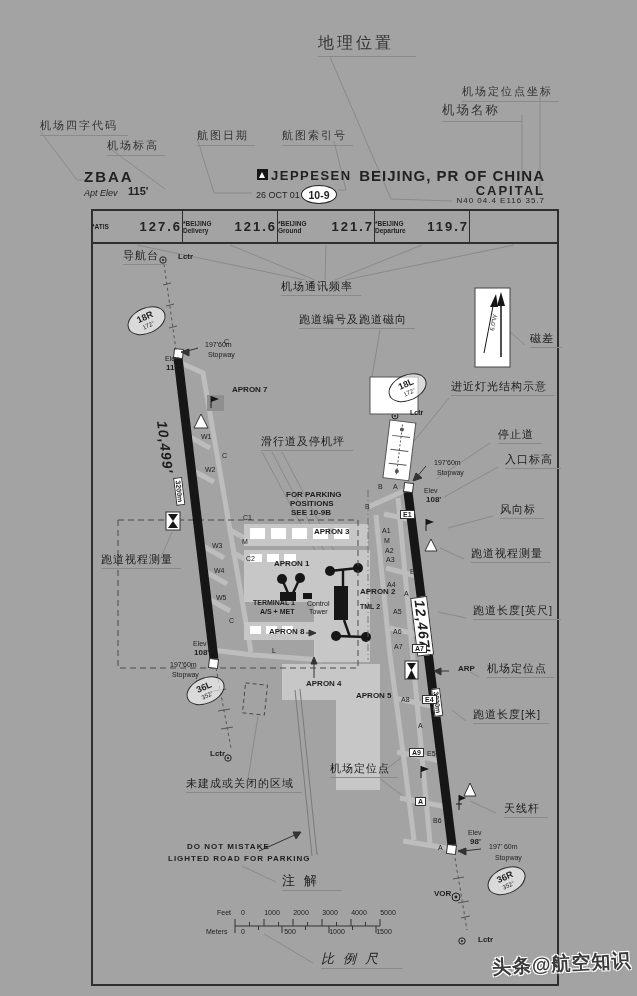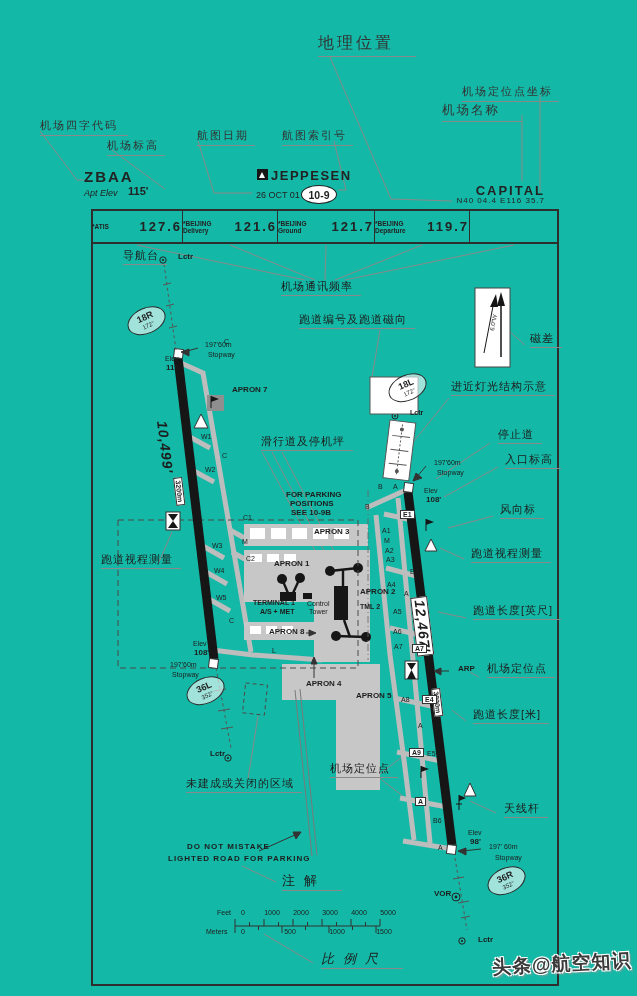--- a/index.html
+++ b/index.html
@@ -1,16 +1,16 @@
 <!DOCTYPE html>
 <html><head>
 <meta charset="utf-8">
 <style>
   html,body{margin:0;padding:0;background:#e9e9e9;}
-  .page{position:relative;width:637px;height:996px;background:#14b8a6;overflow:hidden;
+  .page{position:relative;width:637px;height:996px;background:#a3a3a3;overflow:hidden;
         font-family:"Liberation Sans","DejaVu Sans",sans-serif;color:#222;}
   .page svg{position:absolute;left:0;top:0;}
   .layer{position:absolute;left:8px;top:0;width:503px;height:996px;pointer-events:none;}
   .layer div{position:absolute;white-space:nowrap;color:#1d1d1d;line-height:1.05;transform-origin:0 0;}
   .t6{font-size:6px}.t7{font-size:7px}.t8{font-size:8px}
   .b{font-weight:bold}.ls{letter-spacing:1px}
   .cx{transform:translateX(-50%)}
   .rwylen{font-size:14px;font-weight:bold;font-style:italic;letter-spacing:1px}
   .boxed{border:1px solid #333;background:#fff;padding:0 2px;font-size:7px;font-weight:bold}
   .boxed2{border:1px solid #333;background:#fff;padding:0 2px}
@@ -326,20 +326,21 @@
   <div class="hc s" style="left:197px;top:128px;min-width:48px">航图日期</div>
   <div class="hc s" style="left:282px;top:128px;min-width:58px">航图索引号</div>
 
   <div class="hv icao">ZBAA</div>
   <div class="hv aptlbl">Apt Elev</div>
   <div class="hv aptval">115'</div>
   <span class="jmark"></span>
   <div class="hv brand">JEPPESEN</div>
   <div class="hv cdate">26 OCT 01</div>
   <div class="oval">10-9</div>
+  <div class="hv city">BEIJING, PR OF CHINA</div>
   <div class="hv cap">CAPITAL</div>
   <div class="hv coords">N40 04.4  E116 35.7</div>
 
   <div class="freq">
       <div class="fcol">
         <div class="fname">*ATIS</div>
         <div class="fval">127.6</div>
       </div>
       <div class="fcol">
         <div class="fname">*BEIJING Delivery</div>

